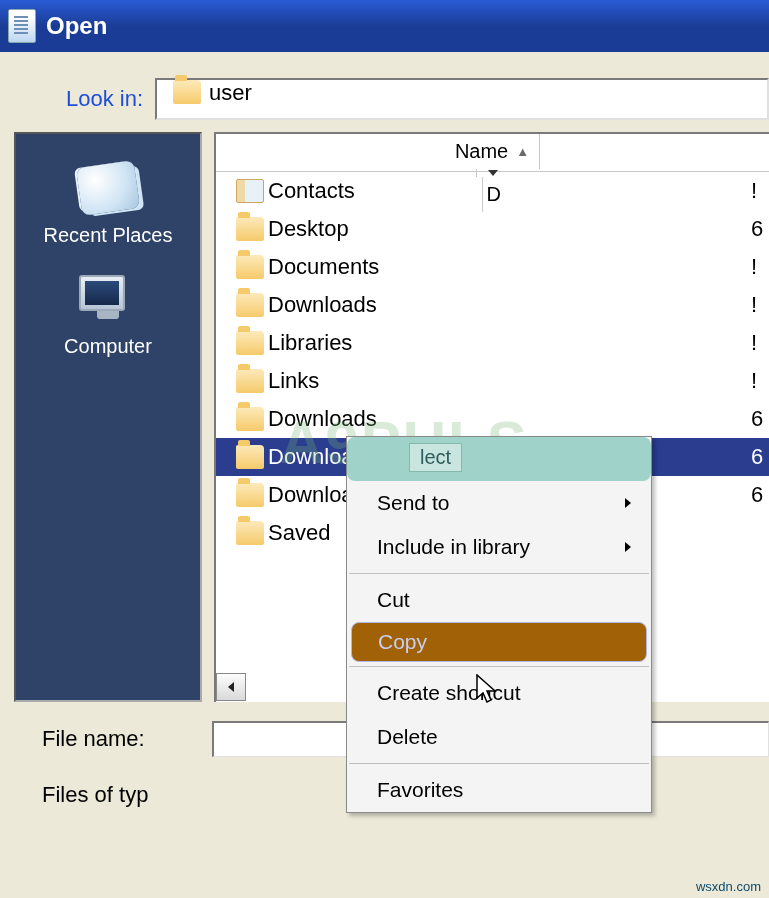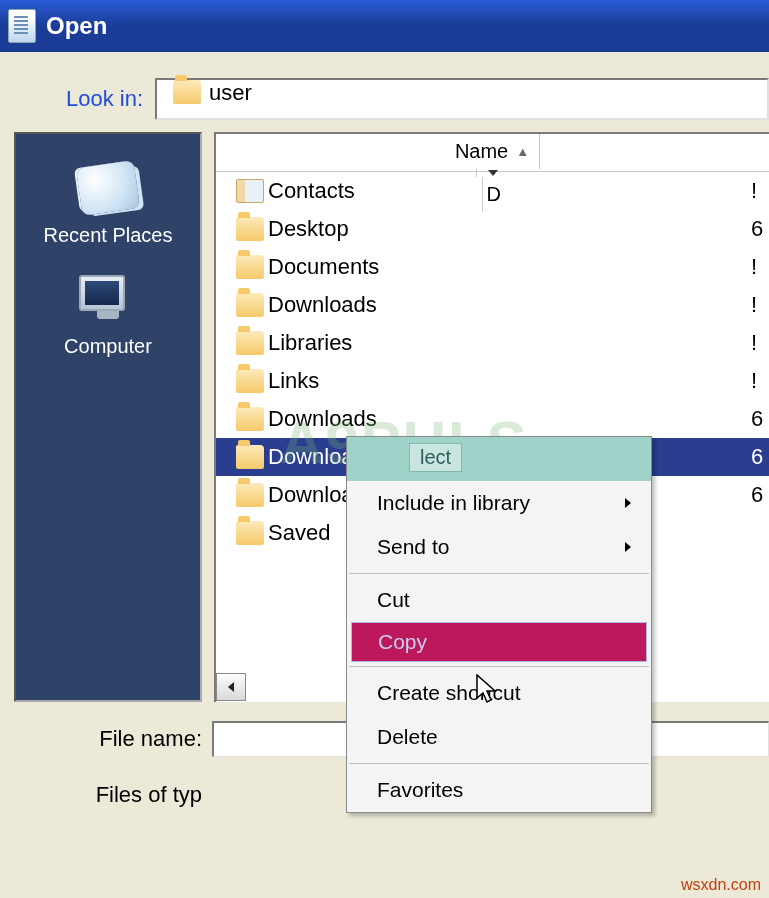--- a/index.html
+++ b/index.html
@@ -45,35 +45,35 @@
     .folder-icon { width: 28px; height: 24px; background: linear-gradient(to bottom, #fceabb, #f6ca6b); border-radius: 2px 4px 2px 2px; position: relative; flex-shrink: 0; }
     .folder-icon::before { content: ""; position: absolute; top: -5px; left: 2px; width: 12px; height: 6px; background: #f6ca6b; border-radius: 2px 2px 0 0; }
     .contacts-icon { width: 28px; height: 24px; background: linear-gradient(to right, #f0d9a8 0 8px, #e8f0f8 8px 100%); border: 1px solid #caa75e; border-radius: 2px; position: relative; }
     .trail-col { margin-left: auto; width: 18px; text-align: left; padding-right: 2px; }
 
     .hscroll { position: absolute; left: 0; bottom: 0; height: 30px; display: flex; align-items: center; }
     .hscroll-btn { width: 30px; height: 28px; background: linear-gradient(to bottom,#fdfdfd,#d9d9d9); border: 1px solid #888; display: flex; align-items: center; justify-content: center; }
 
     .bottom-area { padding: 16px 0 0 42px; }
     .bottom-row { display: flex; align-items: center; height: 42px; gap: 10px; margin-bottom: 14px; }
-    .bottom-row label { font-size: 22px; width: 160px; text-align: right; }
+    .bottom-row label { font-size: 22px; width: 160px; text-align: left; }
     .bottom-field { flex: 1; height: 36px; background: #fff; border-top: 2px solid #7a7a7a; border-left: 2px solid #7a7a7a; border-right: 1px solid #e0e0e0; border-bottom: 1px solid #e0e0e0; }
 
     .context-menu { position: absolute; left: 346px; top: 436px; width: 306px; background: #f4f4f4; border: 1px solid #8a8a8a; box-shadow: 3px 3px 4px rgba(0,0,0,0.25); z-index: 20; }
-    .cm-item { height: 44px; display: flex; align-items: center; padding: 0 18px 0 30px; font-size: 21px; color: #000; position: relative; }
+    .cm-item { height: 44px; display: flex; align-items: center; padding: 0 18px 0 30px; font-size: 21px; color: #000; position: relative; border-radius: 8px; }
     .cm-item.first { background: #9fd3c9; color: #2f5d5d; }
     .cm-item.first .sel-chip { position: absolute; left: 62px; top: 6px; background: #c8e6df; border: 1px solid #86b8ae; padding: 2px 10px; font-size: 20px; }
-    .cm-item.hover { background: #be185d; border: 1px solid #aeb8e6; margin: 0 4px; height: 40px; color: #c8cef0; padding-left: 26px; }
+    .cm-item.hover { background: #a16207; border: 1px solid #aeb8e6; margin: 0 4px; height: 40px; color: #c8cef0; padding-left: 26px; }
     .cm-sep { height: 1px; background: #c0c0c0; margin: 4px 2px; }
     .cm-item .submenu-arrow { margin-left: auto; }
 
     .cursor { position: absolute; left: 476px; top: 674px; z-index: 30; pointer-events: none; }
 
     .watermark { position: absolute; left: 280px; top: 408px; font-size: 60px; font-weight: bold; color: rgba(120,180,120,0.28); letter-spacing: 2px; z-index: 5; pointer-events: none; font-family: Arial, sans-serif; }
-    .srcmark { position: absolute; right: 8px; bottom: 4px; font-size: 16px; color: #c2410c; }
+    .srcmark { position: absolute; right: 8px; bottom: 4px; font-size: 13px; color: #0c4a6e; }
   </style>
 </head>
 <body>
 
 <div class="titlebar">
   <div class="titlebar-icon"></div>
   <div class="titlebar-text">Open</div>
 </div>
 
 <div class="dlg-body">
@@ -192,31 +192,31 @@
   </div>
 </div>
 
 <div class="watermark">A9PULS</div>
 
 <div class="context-menu" id="context-menu">
     <div class="cm-item first">
       <span class="sel-chip">lect</span>
     </div>
     <div class="cm-item">
+      <span>Send to</span>
+      <span class="submenu-arrow"><svg width="10" height="14" viewBox="0 0 10 14">
+          <polygon points="2,2 8,7 2,12" fill="#000"></polygon>
+        </svg></span>
+    </div>
+    <div class="cm-item">
       <span>Include in library</span>
       <span class="submenu-arrow"><svg width="10" height="14" viewBox="0 0 10 14">
           <polygon points="2,2 8,7 2,12" fill="#000"></polygon>
         </svg></span>
     </div>
-    <div class="cm-item">
-      <span>Send to</span>
-      <span class="submenu-arrow"><svg width="10" height="14" viewBox="0 0 10 14">
-          <polygon points="2,2 8,7 2,12" fill="#000"></polygon>
-        </svg></span>
-    </div>
     <div class="cm-sep"></div>
     <div class="cm-item">
       <span>Cut</span>
     </div>
     <div class="cm-item hover">
       <span>Copy</span>
     </div>
     <div class="cm-sep"></div>
     <div class="cm-item">
       <span>Create shortcut</span>

